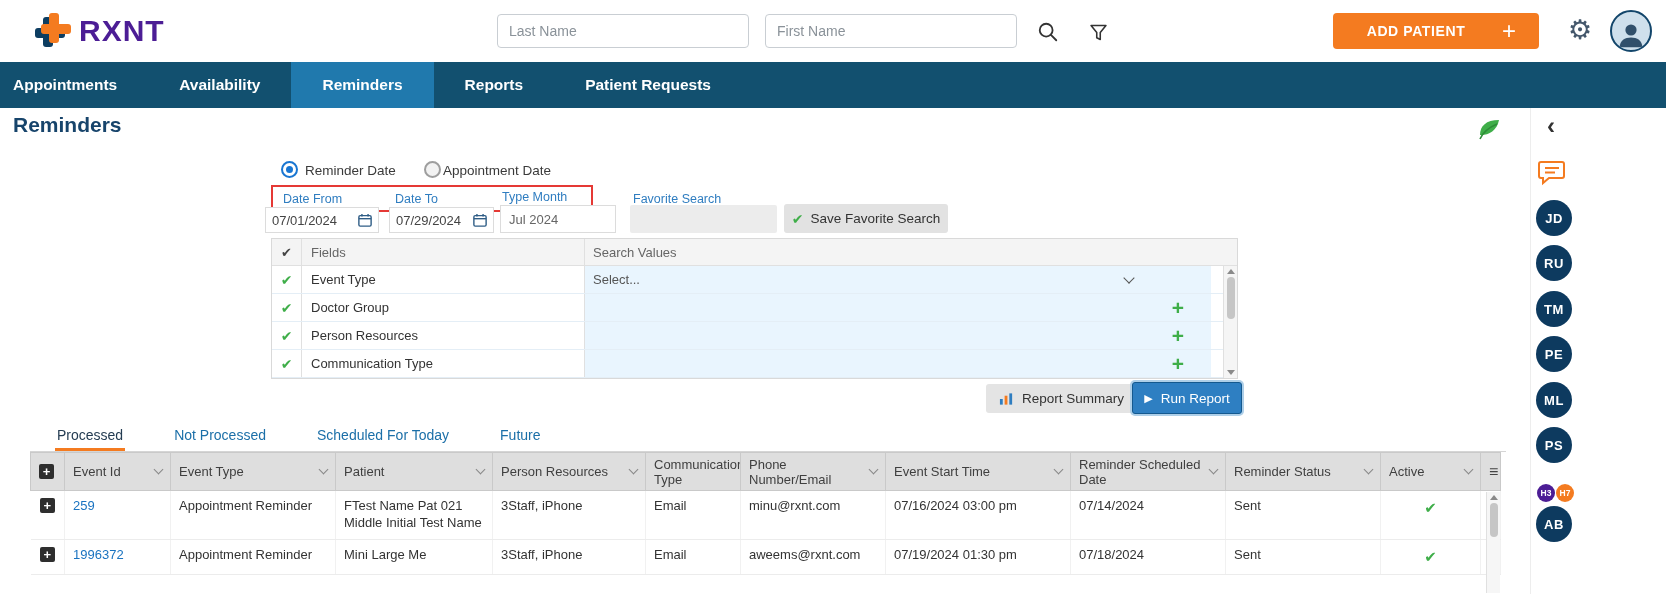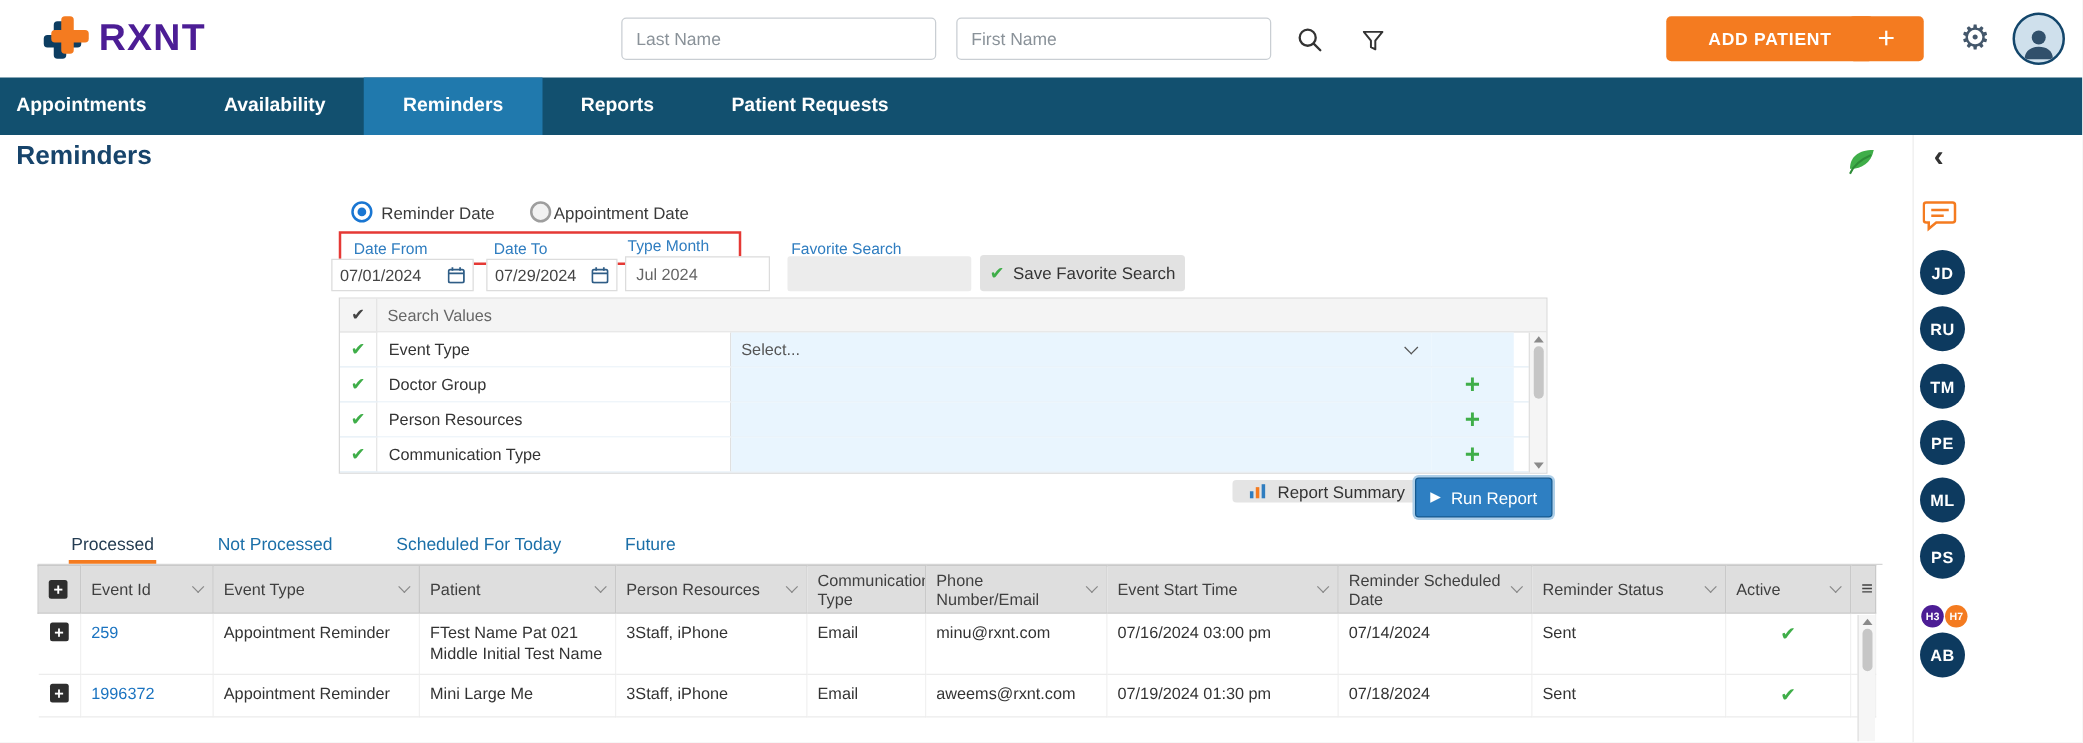--- a/index.html
+++ b/index.html
@@ -78,21 +78,21 @@
   .add-btn { color:#3fae49; font-size:21px; font-weight:700; background:none; border:none; cursor:pointer; line-height:1; }
   .select-box { display:flex; align-items:center; justify-content:space-between; width:100%; cursor:pointer; color:#555; }
   .chev { width:8px; height:8px; border-right:1.5px solid #555; border-bottom:1.5px solid #555; transform:rotate(45deg); margin-top:-4px; margin-right:4px; }
   .fg-scroll { position:absolute; right:0; top:27px; bottom:0; width:14px; background:#f5f5f5; border-left:1px solid #e0e0e0; display:flex; flex-direction:column; align-items:center; padding:3px 0; gap:3px; }
   .sb-thumb { width:8px; height:42px; background:#c6c6c6; border-radius:4px; }
   .sb-space { flex:1; }
   .tri-up { width:0; height:0; border-left:4px solid transparent; border-right:4px solid transparent; border-bottom:5px solid #8a8a8a; }
   .tri-down { width:0; height:0; border-left:4px solid transparent; border-right:4px solid transparent; border-top:5px solid #8a8a8a; }
 
   
-  .btn-summary { position:absolute; left:986px; top:276px; height:18px; padding:0 13px; background:#e4e4e4; border:none; border-radius:3px; display:flex; align-items:center; gap:8px; font-family:inherit; font-size:13.5px; color:#333; cursor:pointer; }
+  .btn-summary { position:absolute; left:986px; top:276px; height:29px; padding:0 13px; background:#e4e4e4; border:none; border-radius:3px; display:flex; align-items:center; gap:8px; font-family:inherit; font-size:13.5px; color:#333; cursor:pointer; }
   .btn-run { position:absolute; left:1132px; top:274px; width:110px; height:32px; background:#2e7fc2; border:1px solid #14598f; box-shadow:0 0 0 2px #aecfe8; border-radius:3px; display:flex; align-items:center; justify-content:center; gap:8px; font-family:inherit; font-size:13.5px; color:#fff; cursor:pointer; }
   .play { font-size:11px; line-height:1; }
 
   
   .tabs { position:absolute; left:30px; top:315px; width:1476px; height:29px; border-bottom:1px solid #d5d5d5; display:flex; gap:47px; padding-left:25px; }
   .tab { font-size:14px; color:#1b6fa8; padding:4px 2px 7px; cursor:pointer; white-space:nowrap; }
   .tab.active { color:#243c52; border-bottom:3px solid #f47b20; }
 
   
   .rtable { position:absolute; left:30px; top:344px; width:1470px; border-collapse:collapse; table-layout:fixed; }
@@ -209,20 +209,21 @@
     <button class="btn-savefav">
       <span class="chk">✔</span>
       <span>Save Favorite Search</span>
     </button>
 
     <div class="fgrid">
       <div class="fg-head">
         <span class="fg-check">
             <span class="chk-dark">✔</span>
           </span>
+        <span class="fg-field">Fields</span>
         <span class="fg-values">Search Values</span>
         <span class="fg-plus"></span>
       </div>
       <div class="fg-row">
         <span class="fg-check">
             <span class="chk">✔</span>
           </span>
         <span class="fg-field">Event Type</span>
         <span class="fg-values">
           <span class="select-box">

